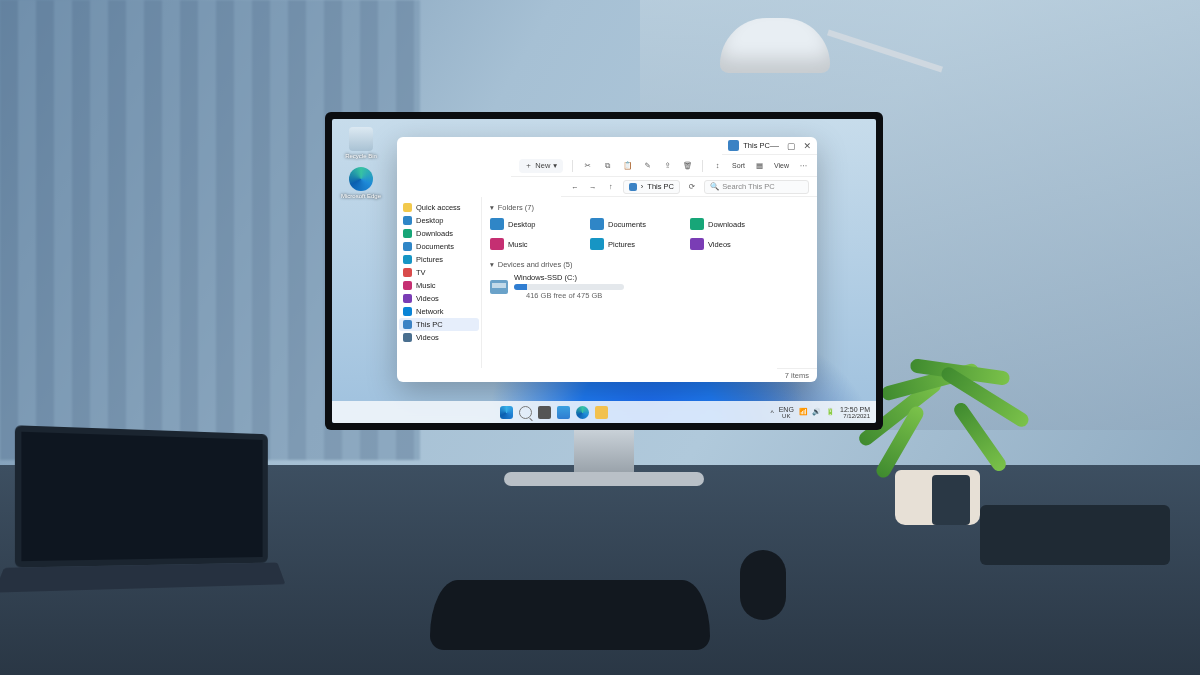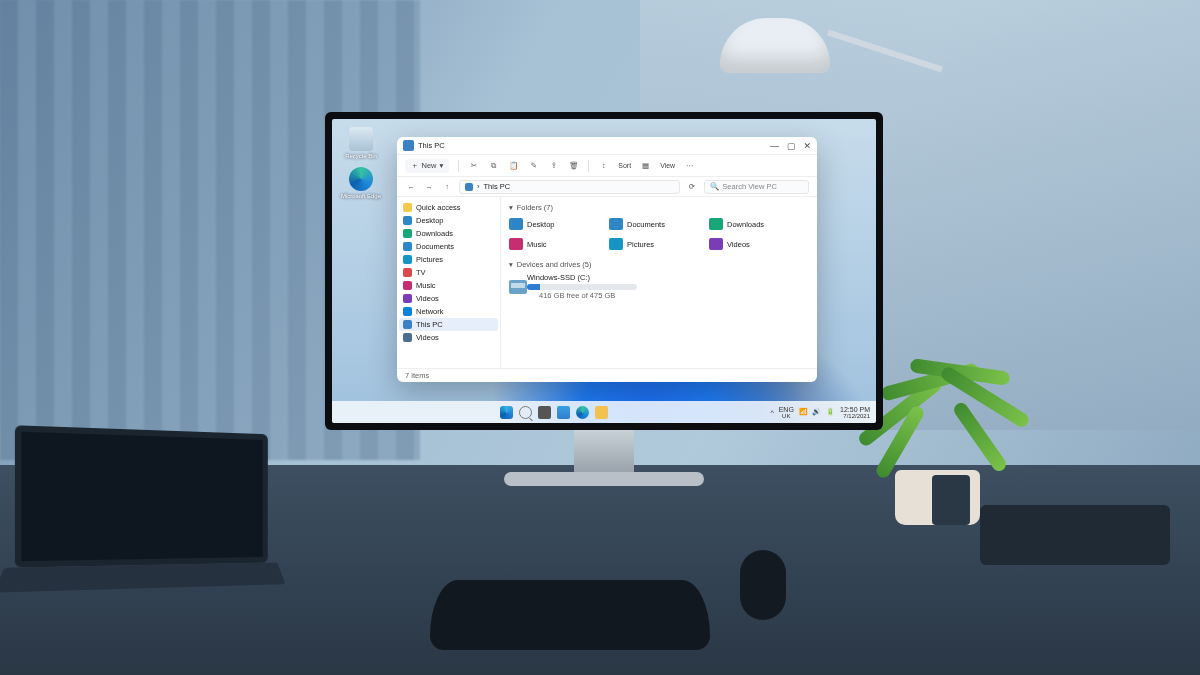--- a/index.html
+++ b/index.html
@@ -47,43 +47,43 @@
   
   .taskbar{position:absolute;left:0;right:0;bottom:0;height:22px;display:flex;align-items:center;justify-content:space-between;
     background:rgba(246,249,253,.85);backdrop-filter:blur(6px);padding:0 6px;font-size:7px;color:#333;}
   .tb-center{display:flex;gap:6px;align-items:center;}
   .tb-ic{width:13px;height:13px;border-radius:3px;}
   .tb-right{display:flex;align-items:center;gap:5px;}
   .tb-right .clock{line-height:1;text-align:right;}
 
   
   .explorer{position:absolute;left:65px;top:18px;width:420px;height:245px;background:#fff;border-radius:6px;
-    box-shadow:0 10px 30px rgba(0,0,0,.25);display:flex;flex-direction:column;font-size:7.5px;color:#222;}
+    box-shadow:0 10px 30px rgba(0,0,0,.25);display:flex;flex-direction:column;font-size:7.5px;color:#222;align-items:flex-end;}
   .titlebar{height:18px;display:flex;align-items:center;justify-content:space-between;padding:0 6px;border-bottom:1px solid #eee;}
   .titlebar .t-left{display:flex;align-items:center;gap:4px;}
   .win-ctrl{display:flex;gap:8px;color:#555;font-size:9px;}
   .toolbar{height:22px;display:flex;align-items:center;gap:9px;padding:0 8px;border-bottom:1px solid #eee;color:#444;}
   .toolbar .new{display:flex;align-items:center;gap:3px;background:#f4f6f9;padding:2px 6px;border-radius:4px;}
   .tb-sep{width:1px;height:12px;background:#e2e2e2;}
   .ico{width:11px;height:11px;display:flex;align-items:center;justify-content:center;color:#555;}
   .addrbar{height:20px;display:flex;align-items:center;gap:6px;padding:0 8px;border-bottom:1px solid #eee;}
   .navbtn{width:12px;height:12px;display:flex;align-items:center;justify-content:center;color:#555;border-radius:3px;}
   .path{flex:1;display:flex;align-items:center;gap:4px;background:#fafbfc;border:1px solid #e6e6e6;height:14px;border-radius:3px;padding:0 5px;}
   .search{width:105px;display:flex;align-items:center;gap:3px;background:#fafbfc;border:1px solid #e6e6e6;height:14px;border-radius:3px;padding:0 5px;color:#888;}
   .body{flex:1;display:flex;min-height:0;}
-  .side{width:104px;border-right:1px solid #eee;padding:4px 2px;overflow:hidden;}
+  .side{width:85px;border-right:1px solid #eee;padding:4px 2px;overflow:hidden;}
   .side .item{display:flex;align-items:center;gap:4px;height:13px;padding:0 4px;border-radius:3px;white-space:nowrap;}
   .side .item.sel{background:#e6eefb;}
   .side .sic{width:9px;height:9px;border-radius:2px;flex:none;}
   .content{flex:1;padding:4px 8px;overflow:hidden;}
   .section-h{display:flex;align-items:center;gap:4px;color:#555;margin:2px 0 4px;}
   .folders{display:flex;flex-wrap:wrap;gap:4px 14px;}
   .fitem{display:flex;align-items:center;gap:4px;width:86px;height:16px;}
   .fic{width:14px;height:12px;border-radius:2px;flex:none;}
-  .drive{display:flex;align-items:center;margin-top:4px;}
+  .drive{display:flex;align-items:center;gap:6px;margin-top:4px;}
   .drive .dic{width:18px;height:14px;background:#6aa2c9;border-radius:2px;position:relative;}
   .drive .dic::after{content:"";position:absolute;inset:3px 2px 6px 2px;background:#fff;opacity:.6;}
   .drive .dtext{line-height:1.2;}
   .drive .bar{width:110px;height:6px;background:#e4e8ec;border-radius:3px;overflow:hidden;margin:2px 0 1px;}
   .drive .bar>div{height:100%;background:#2f7dd1;}
   .statusbar{height:14px;border-top:1px solid #eee;display:flex;align-items:center;padding:0 8px;color:#666;}
 </style>
 </head>
 <body>
 
@@ -164,21 +164,21 @@
           <span class="navbtn">→</span>
           <span class="navbtn">↑</span>
           <div class="path">
             <span style="width:8px;height:8px;background:#3b82c4;border-radius:2px;"></span>
             <span>›</span>
             <span>This PC</span>
           </div>
           <span class="navbtn">⟳</span>
           <div class="search">
             <span>🔍</span>
-            <span>Search View PC</span>
+            <span>Search This PC</span>
           </div>
         </div>
 
         <div class="body">
           <div class="side">
             <div class="item">
               <span class="sic" style="background:#f2c94c;"></span>
               <span>Quick access</span>
             </div>
             <div class="item">

